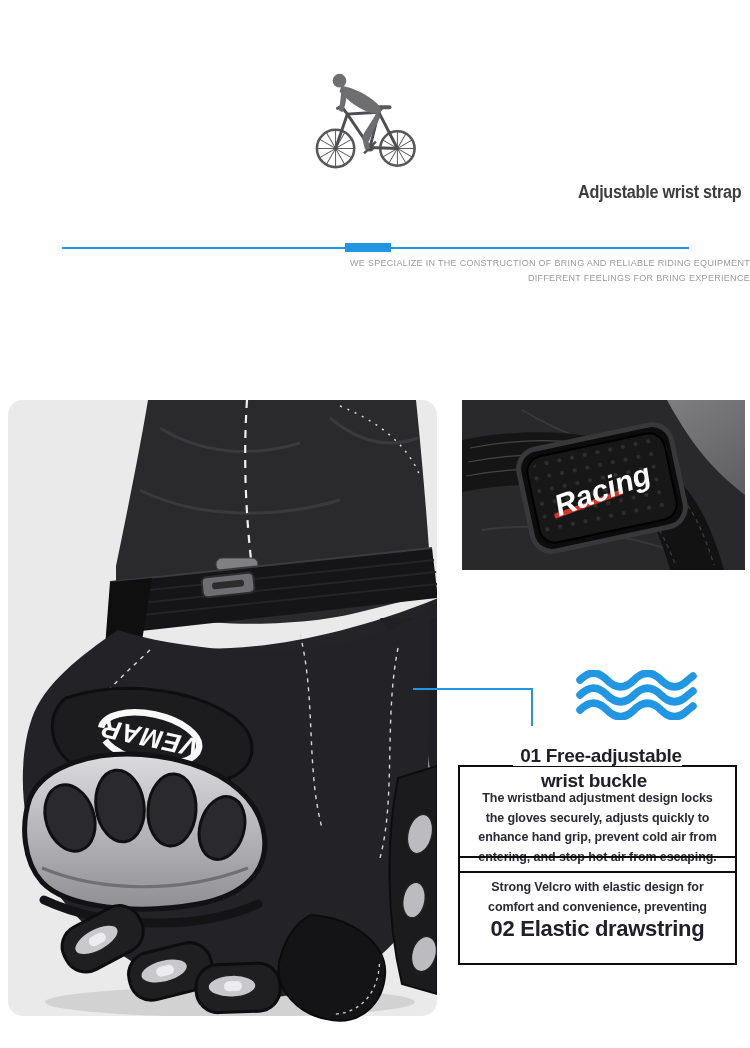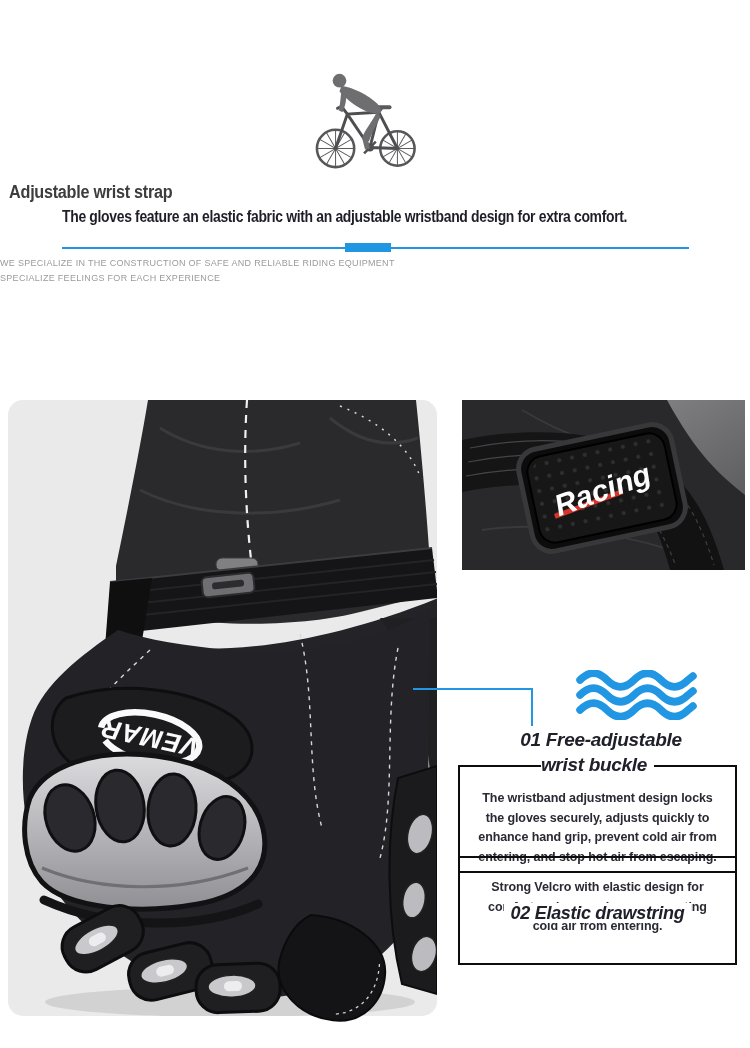--- a/index.html
+++ b/index.html
@@ -3,40 +3,40 @@
 <meta charset="utf-8">
 <style>
   :root{
     --accent:#2196e3; --heading_dark:#20202b; --text_dark:#2a2a34;
     --muted:#9b9b9d; --photo_bg:#eaeaeb; --box_border:#0d0d0d; --racing_red:#d6332a;
   }
   *{margin:0;padding:0;box-sizing:border-box;}
   body{background:#fff;font-family:"Liberation Sans",sans-serif;}
   .page{position:relative;width:750px;height:1048px;background:#fff;overflow:hidden;}
   .abs{position:absolute;}
-  .center{left:0;right:0;text-align:left;}
+  .center{left:0;right:0;text-align:right;}
   .hero-title{top:182px;font-size:18px;font-weight:bold;color:#3d3d3f;}
   .hero-title .scale{display:inline-block;transform:scaleX(.9);transform-origin:center;letter-spacing:-.3px;}
   .hero-sub{top:207px;font-size:17px;font-weight:bold;color:#1e1e28;white-space:nowrap;}
   .hero-sub .scale{display:inline-block;transform:scaleX(.82);transform-origin:center;letter-spacing:-.4px;}
   .rule-thin{left:62px;width:627px;top:247px;height:2px;background:var(--accent);}
   .rule-thick{left:345px;top:243px;width:46px;height:9px;background:var(--accent);}
   .tagline{top:256px;font-size:9px;line-height:15px;color:var(--muted);letter-spacing:.3px;}
   .photo-main{left:0;top:398px;width:450px;height:650px;}
   .photo-detail{left:462px;top:400px;width:283px;height:170px;}
   .conn-h{left:413px;top:688px;width:120px;height:2px;background:var(--accent);}
   .conn-v{left:531px;top:688px;width:2px;height:38px;background:var(--accent);}
   .waves{left:576px;top:670px;width:122px;height:50px;}
   .feature-title{width:279px;text-align:center;font-weight:bold;color:var(--heading_dark);z-index:3;}
-  .feature-title .inner{margin:0 auto;font-size:19px;line-height:25px;letter-spacing:-.3px;font-style:italic;}
+  .feature-title .inner{margin:16px auto;font-size:19px;line-height:25px;letter-spacing:-.3px;}
   .feature-title span.bg{background:#fff;padding:0 7px;}
   .ft1{left:458px;top:727px;}
   .ft1 .inner{width:205px;}
   .ft2{left:458px;top:901px;}
-  .ft2 .inner{width:250px;font-size:18px;line-height:24px;}
+  .ft2 .inner{width:250px;font-size:22px;line-height:24px;}
   .feature-box{width:279px;border:2px solid var(--box_border);background:transparent;text-align:center;z-index:1;}
   .fb1{left:458px;top:765px;height:108px;padding-top:22px;}
   .fb2{left:458px;top:856px;height:109px;padding-top:20px;}
   .feature-body{font-size:12.5px;font-weight:bold;line-height:19.5px;color:var(--text_dark);letter-spacing:-.1px;padding:0 17px;}
 </style>
 </head>
 <body>
 
 <div class="page">
 
@@ -76,28 +76,25 @@
         <path d="M34,20 C36,28 34,36 31,42 L27,40 C29,34 29,26 30,21 Z"></path>
         <path d="M66,42 C61,52 54,60 51,68 L58,72 C61,63 67,53 70,46 Z"></path>
         <path d="M51,68 L54,80 L59,79 L57,70 Z"></path>
       </g>
     </svg>
   </div>
 
   <div class="abs center hero-title">
     <span class="scale">Adjustable wrist strap</span>
   </div>
-  <div class="abs center hero-sub">
-    <span class="scale">The gloves feature an elastic fabric with an adjustable wristband design for extra comfort.</span>
-  </div>
   <div class="abs rule-thin"></div>
   <div class="abs rule-thick"></div>
   <div class="abs center tagline">
-    <div>WE SPECIALIZE IN THE CONSTRUCTION OF SAFE AND RELIABLE RIDING EQUIPMENT</div>
-    <div>SPECIALIZE FEELINGS FOR EACH EXPERIENCE</div>
+    <div>WE SPECIALIZE IN THE CONSTRUCTION OF BRING AND RELIABLE RIDING EQUIPMENT</div>
+    <div>DIFFERENT FEELINGS FOR BRING EXPERIENCE</div>
   </div>
 
   <div class="abs photo-main">
     <svg width="450" height="650" viewBox="0 0 450 650" style="overflow:visible">
       <defs>
         <clipPath id="photoClip">
             <rect x="8" y="2" width="429" height="616" rx="15"></rect>
           </clipPath>
         <linearGradient id="silverGrad" x1="0" y1="0" x2="0" y2="1">
           <stop offset="0" stop-color="#dcdcdf"></stop>

